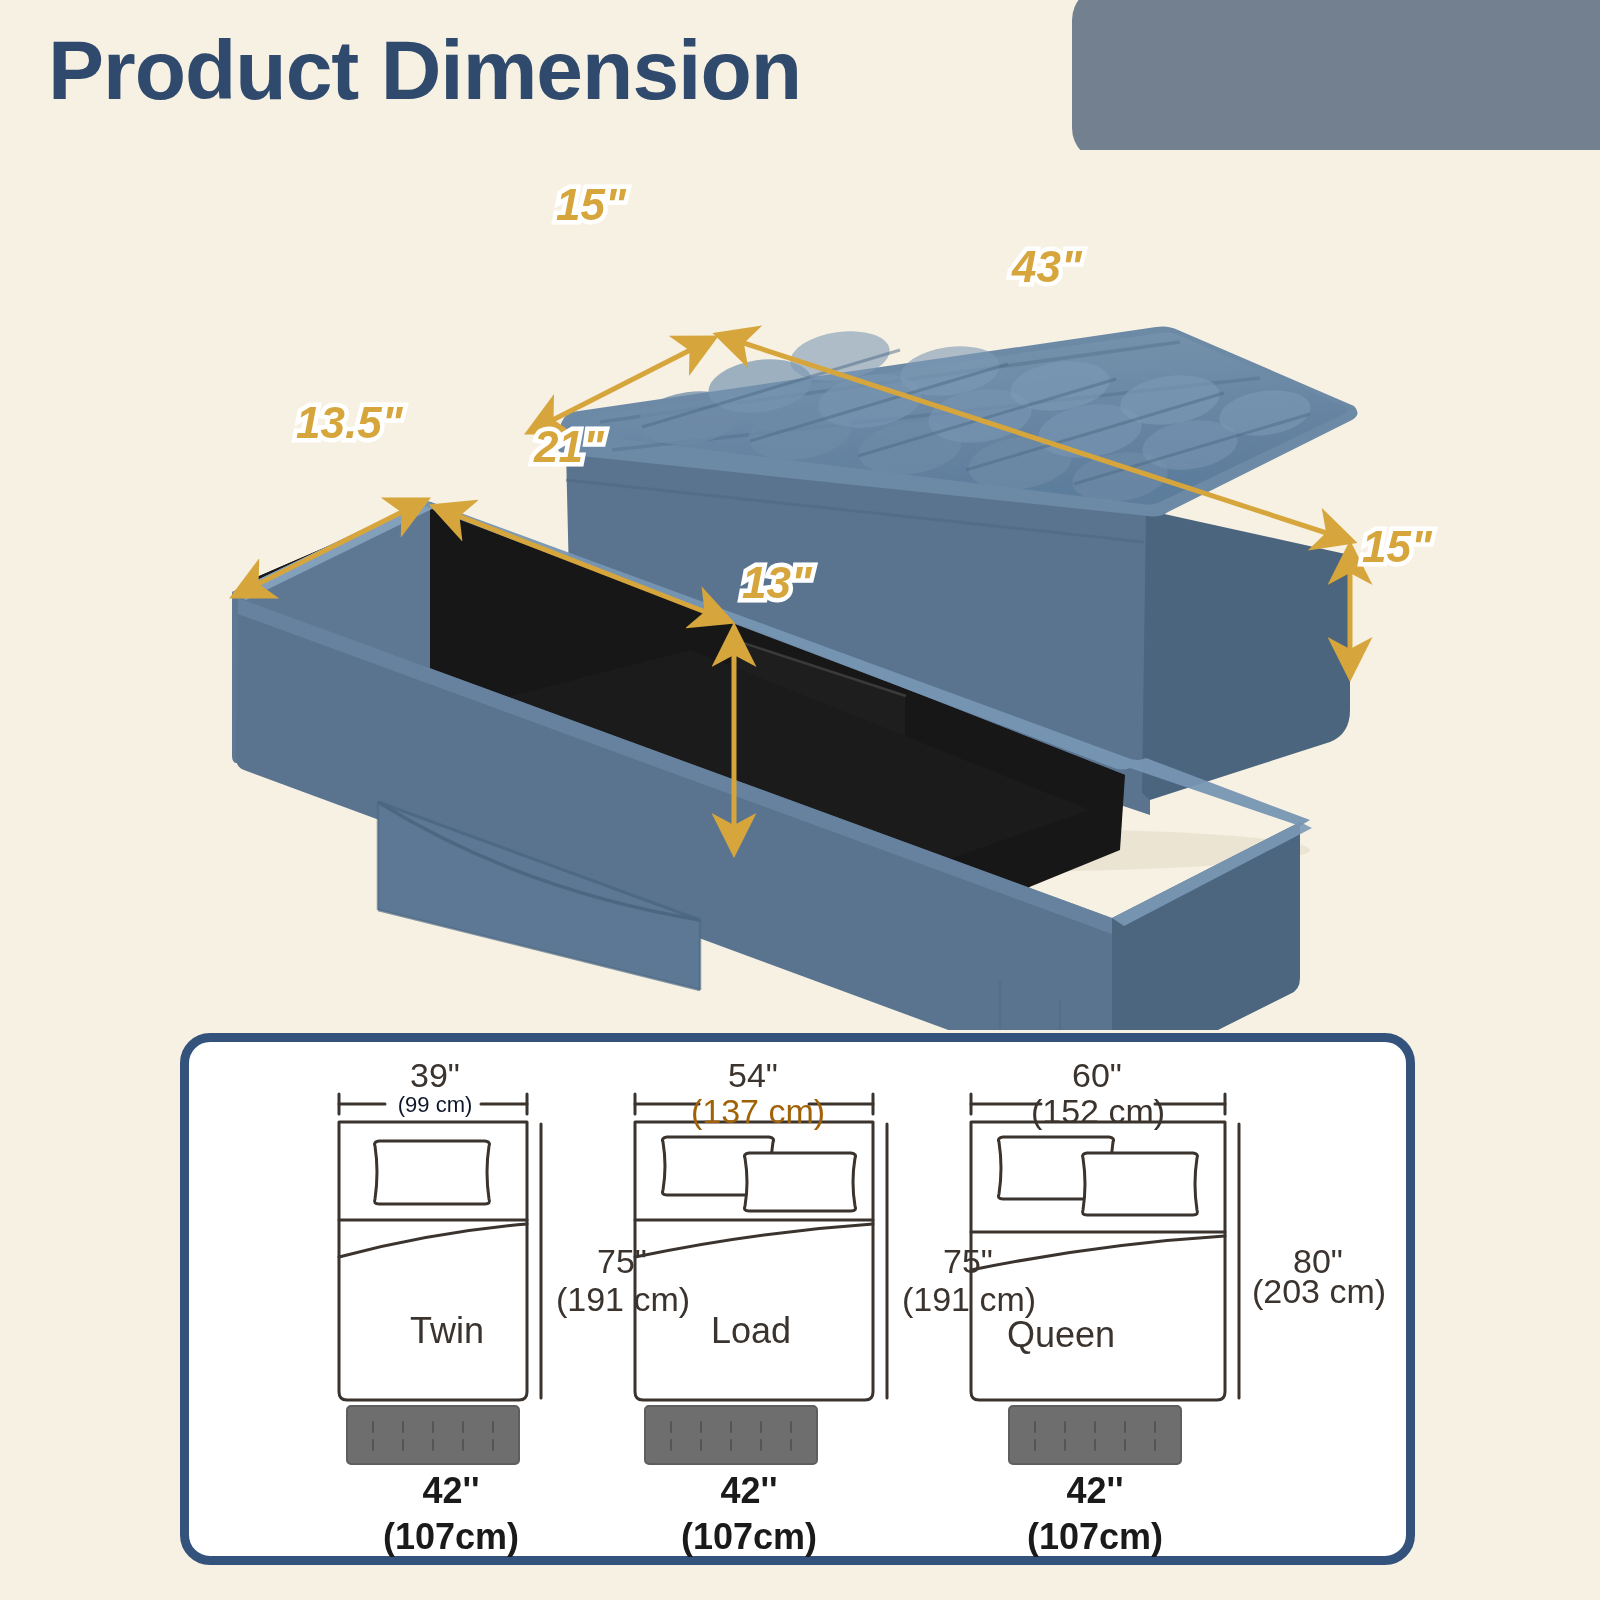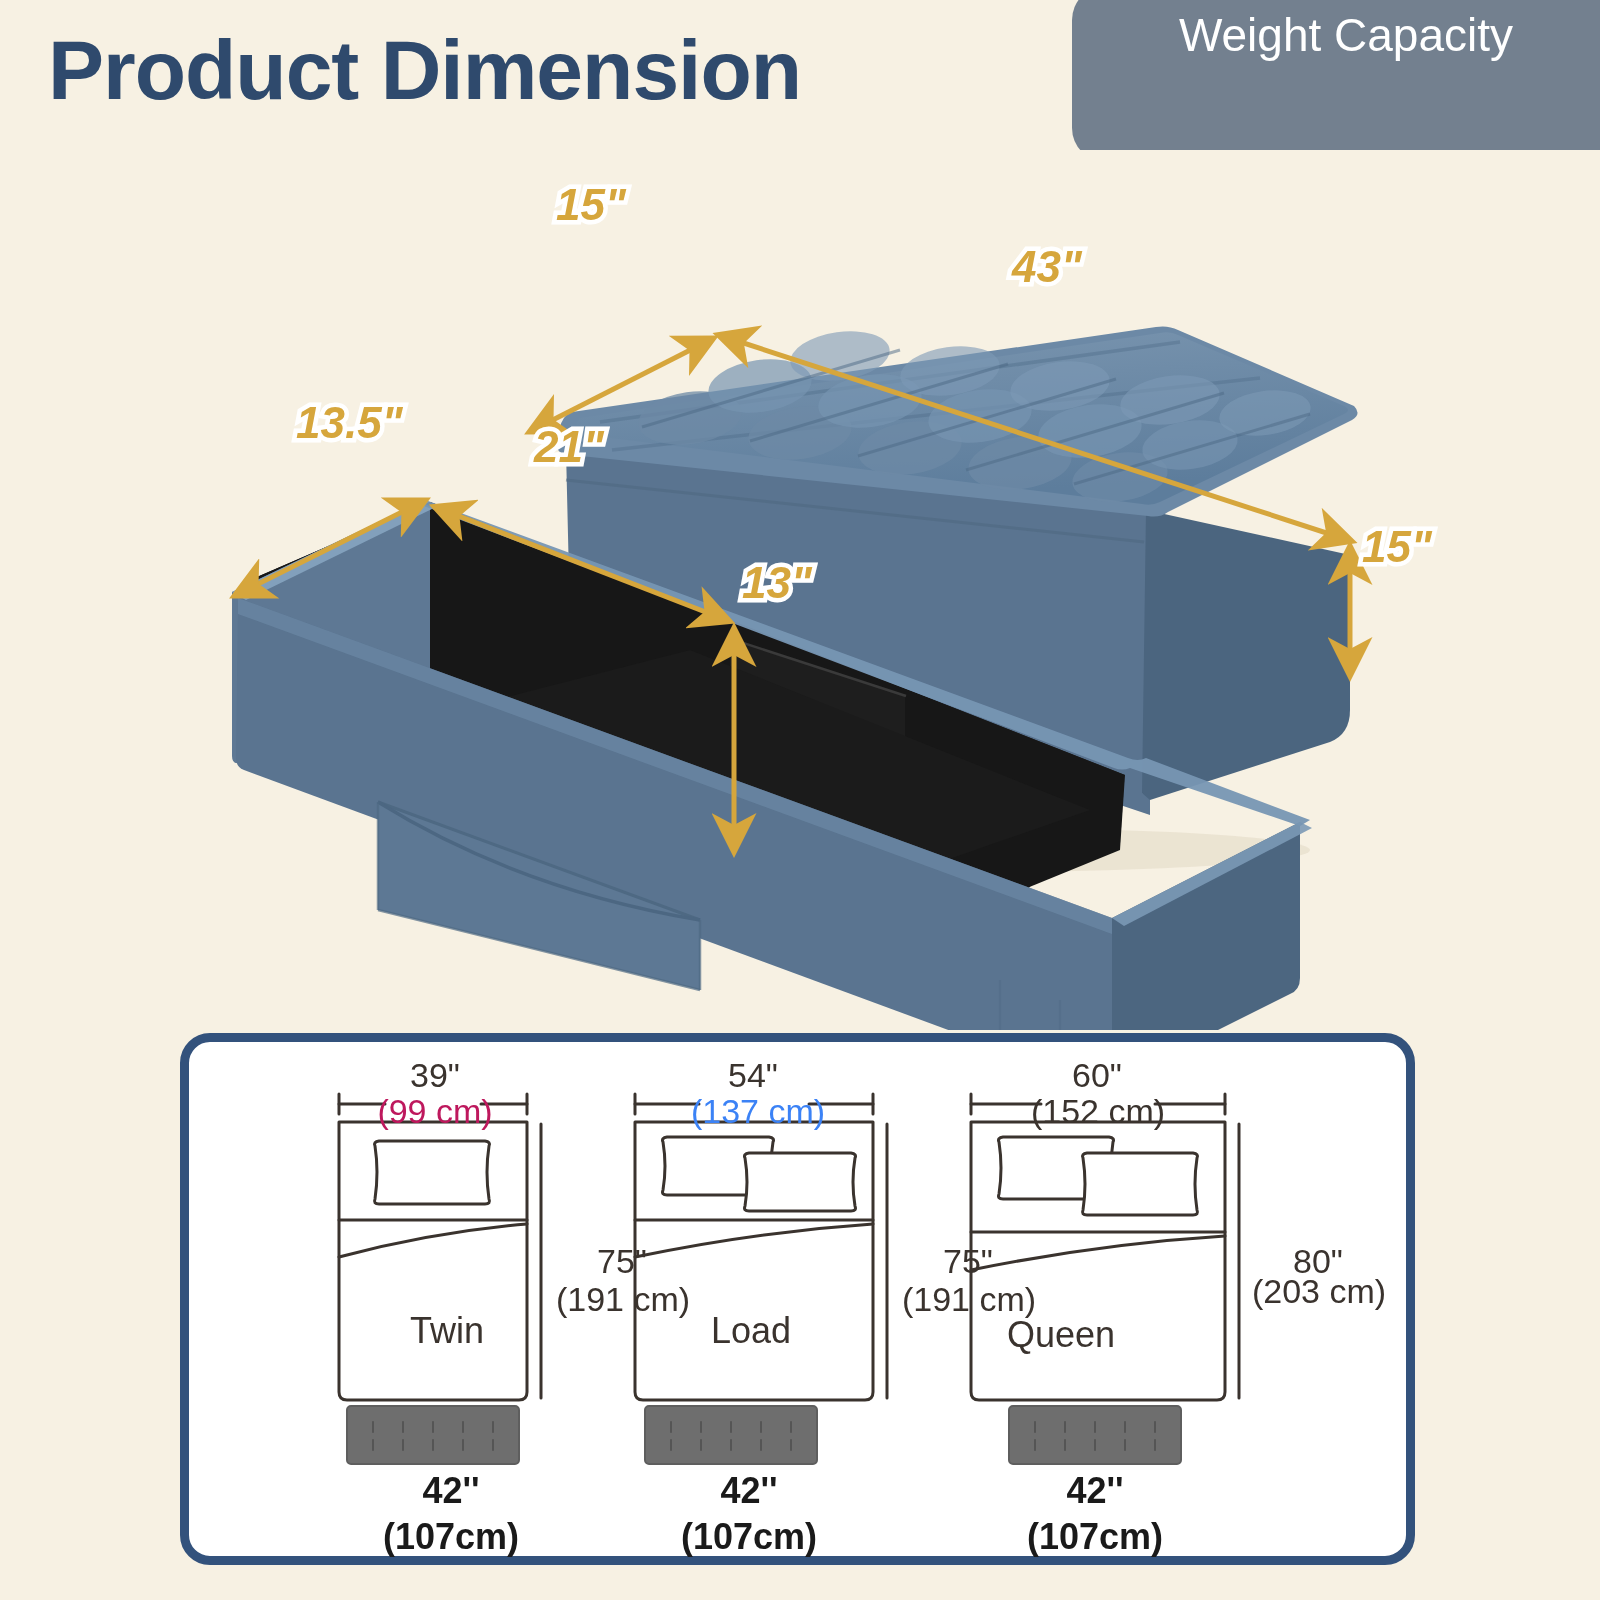--- a/index.html
+++ b/index.html
@@ -103,21 +103,20 @@
   }
 </style>
 </head>
 <body>
 
 <div id="root">
 
   <div id="page-title">Product Dimension</div>
 
   <div id="capacity-badge">
-    <div class="cap-line1">Weight Capacity</div>
   </div>
 
   <div id="scene">
     <svg width="1600" height="880" viewBox="0 0 1600 880">
       <defs>
         <linearGradient id="fabTop" x1="0" y1="0" x2="0.3" y2="1">
           <stop offset="0%" stop-color="#7b96b0"></stop>
           <stop offset="100%" stop-color="#5d7d9c"></stop>
         </linearGradient>
         <linearGradient id="fabFront" x1="0" y1="0" x2="0" y2="1">
@@ -424,30 +423,30 @@
             <line x1="906" y1="398" x2="906" y2="408"></line>
               <line x1="936" y1="398" x2="936" y2="408"></line>
             <line x1="966" y1="398" x2="966" y2="408"></line>
           </g>
         </g>
       </g>
     </svg>
 
     
     <div style="position:absolute; left:206px; top:14px; width:80px; text-align:center; font-size:34px; color:#3a332e;">39"</div>
-    <div style="position:absolute; left:178px; top:50px; width:136px; text-align:center; font-size:34px; color:#be185d;">(99 cm)</div>
+    <div style="position:absolute; left:178px; top:50px; width:136px; text-align:center; font-size:22px; color:#0f172a;">(99 cm)</div>
     <div style="position:absolute; left:368px; top:200px; width:130px; text-align:center; font-size:34px; color:#3a332e;">75"</div>
     <div style="position:absolute; left:346px; top:238px; width:176px; text-align:center; font-size:34px; color:#3a332e;">(191 cm)</div>
     <div style="position:absolute; left:168px; top:268px; width:180px; text-align:center; font-size:36px; color:#3a332e;">Twin</div>
     <div style="position:absolute; left:172px; top:428px; width:180px; text-align:center; font-size:36px; font-weight:bold; color:#1a1a1a;">42''</div>
     <div style="position:absolute; left:152px; top:474px; width:220px; text-align:center; font-size:36px; font-weight:bold; color:#1a1a1a;">(107cm)</div>
 
     
     <div style="position:absolute; left:524px; top:14px; width:80px; text-align:center; font-size:34px; color:#3a332e;">54"</div>
-    <div style="position:absolute; left:494px; top:50px; width:150px; text-align:center; font-size:34px; color:#3b82f6;">(137 cm)</div>
+    <div style="position:absolute; left:494px; top:50px; width:150px; text-align:center; font-size:34px; color:#a16207;">(137 cm)</div>
     <div style="position:absolute; left:714px; top:200px; width:130px; text-align:center; font-size:34px; color:#3a332e;">75"</div>
     <div style="position:absolute; left:692px; top:238px; width:176px; text-align:center; font-size:34px; color:#3a332e;">(191 cm)</div>
     <div style="position:absolute; left:472px; top:268px; width:180px; text-align:center; font-size:36px; color:#3a332e;">Load</div>
     <div style="position:absolute; left:470px; top:428px; width:180px; text-align:center; font-size:36px; font-weight:bold; color:#1a1a1a;">42''</div>
     <div style="position:absolute; left:450px; top:474px; width:220px; text-align:center; font-size:36px; font-weight:bold; color:#1a1a1a;">(107cm)</div>
 
     
     <div style="position:absolute; left:868px; top:14px; width:80px; text-align:center; font-size:34px; color:#3a332e;">60"</div>
     <div style="position:absolute; left:834px; top:50px; width:150px; text-align:center; font-size:34px; color:#3a332e;">(152 cm)</div>
     <div style="position:absolute; left:1064px; top:200px; width:130px; text-align:center; font-size:34px; color:#3a332e;">80"</div>

